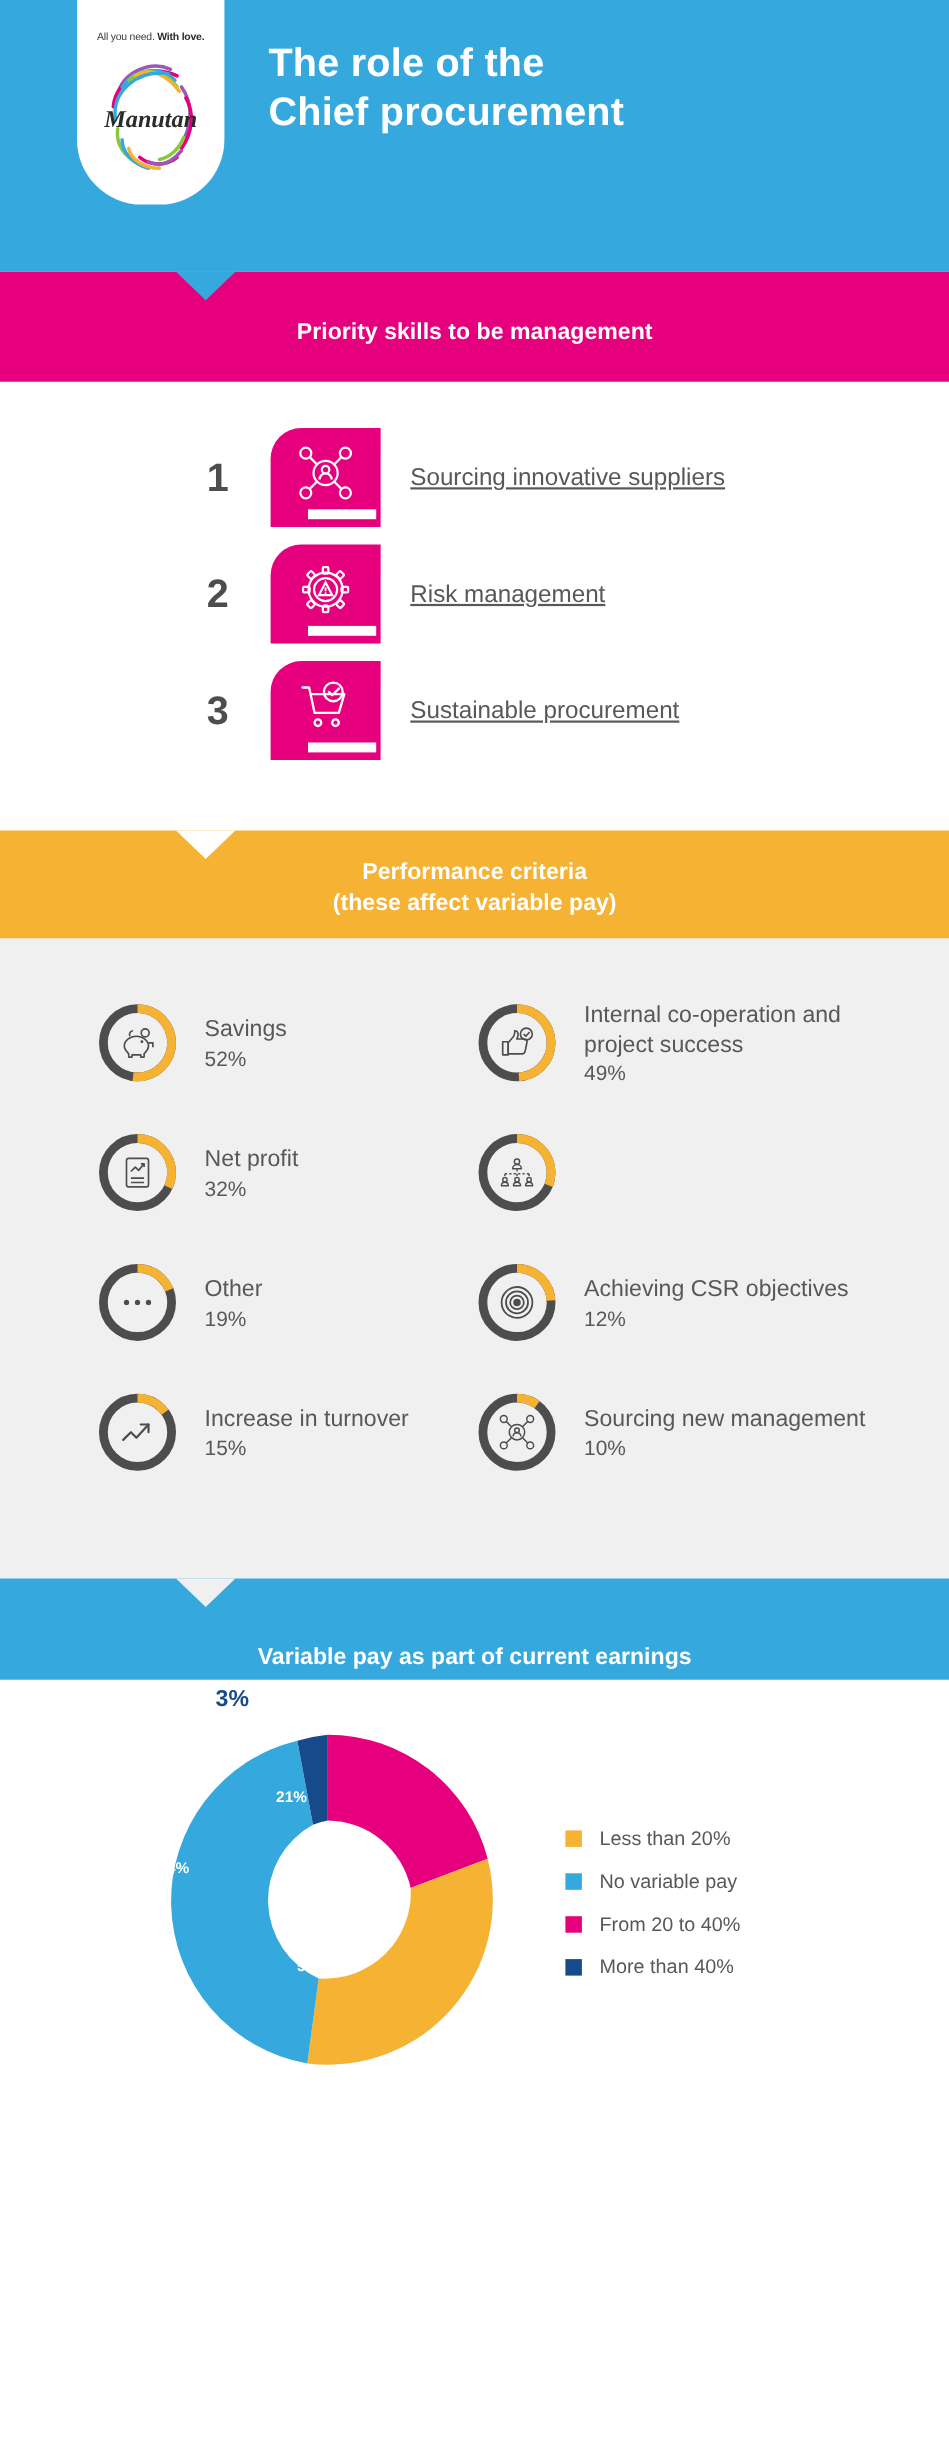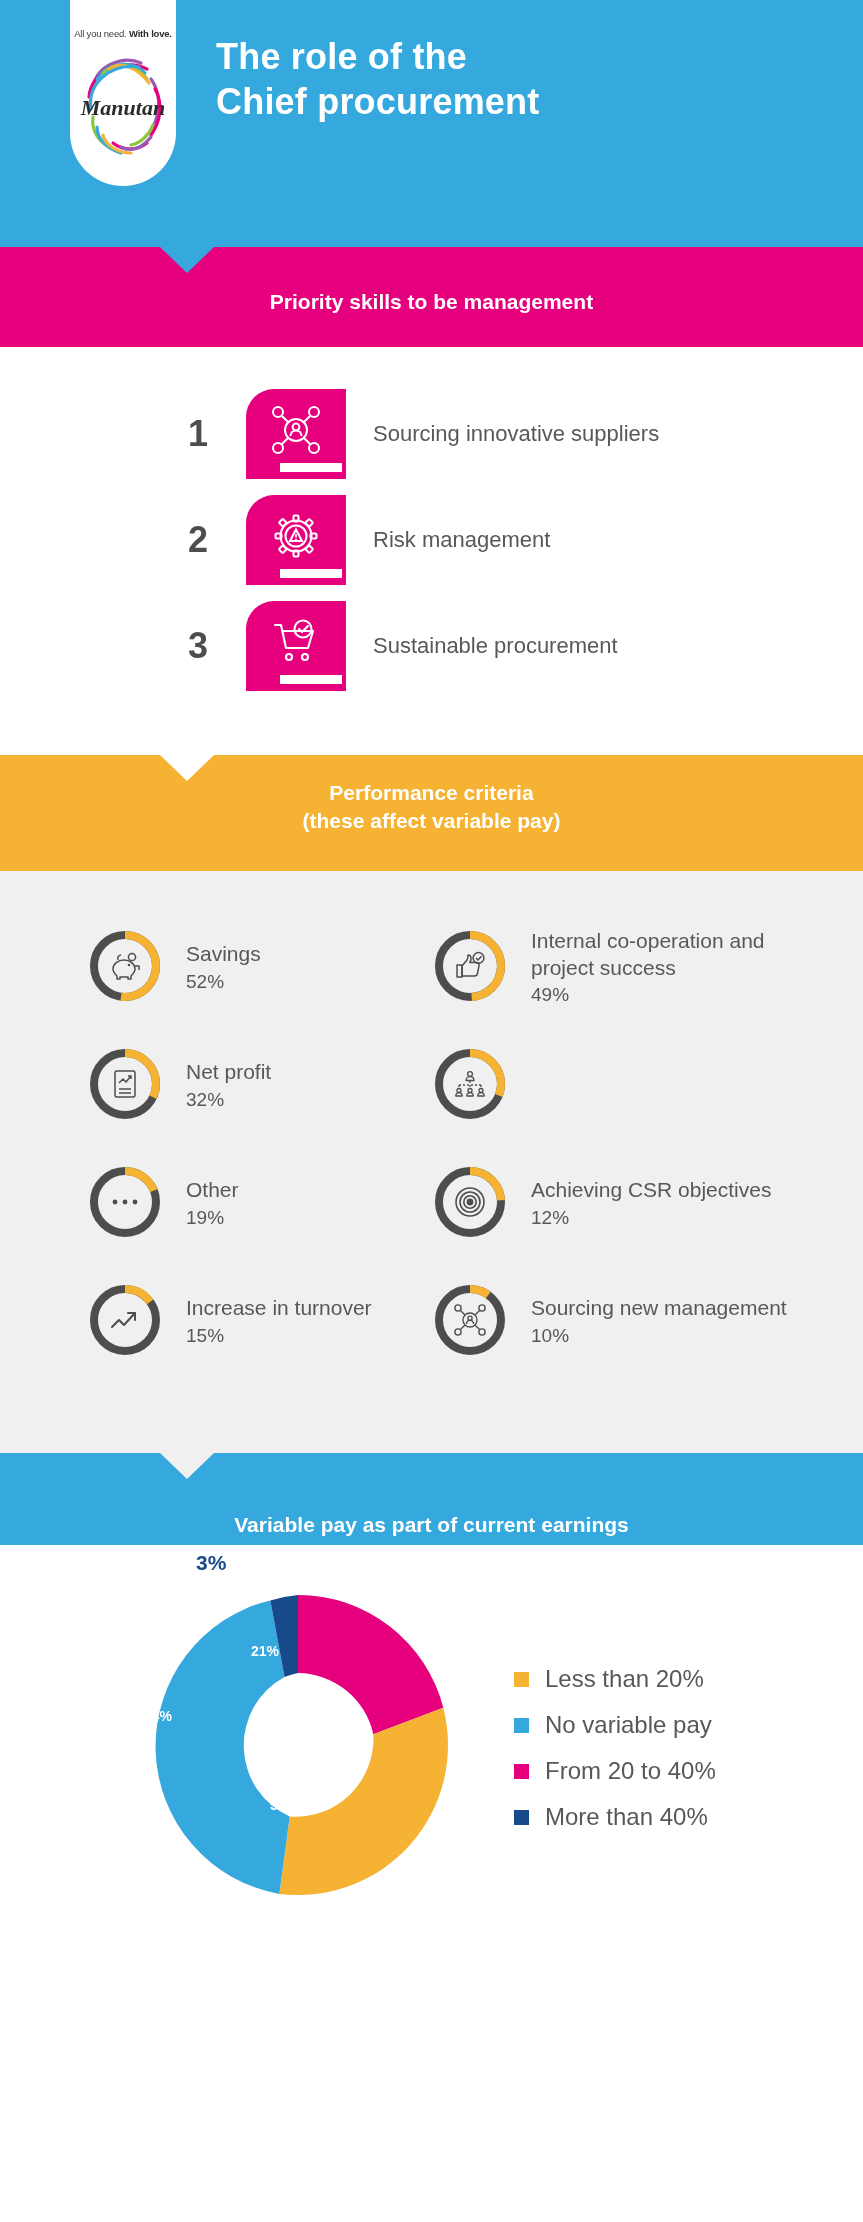--- a/index.html
+++ b/index.html
@@ -16,21 +16,21 @@
 
   
   .header {
     background: #35a8de;
     height: 247px;
     position: relative;
     display: flex;
     align-items: flex-start;
   }
   .logo-pin {
-    width: 106px;
+    width: 134px;
     height: 186px;
     background: #ffffff;
     border-radius: 0 0 59px 59px;
     margin-left: 70px;
     margin-top: 0;
     position: relative;
     display: flex;
     flex-direction: column;
     align-items: center;
     flex: 0 0 auto;
@@ -68,21 +68,21 @@
     top: 0;
     left: 160px;
     width: 0; height: 0;
     border-left: 27px solid transparent;
     border-right: 27px solid transparent;
   }
   .band-pink { background: #e6007e; height: 100px; }
   .band-pink .notch { border-top: 26px solid #35a8de; }
   .band-pink .band-text { font-size: 21px; padding-top: 43px; }
 
-  .band-orange { background: #f5b233; height: 116px; }
+  .band-orange { background: #f5b233; height: 98px; }
   .band-orange .notch { border-top: 26px solid #ffffff; }
   .band-orange .band-text { font-size: 21px; padding-top: 24px; line-height: 1.35; }
 
   .band-blue { background: #35a8de; height: 92px; }
   .band-blue .notch { border-top: 26px solid #f0f0f0; }
   .band-blue .band-text { font-size: 21px; padding-top: 60px; }
 
   
   .skills {
     background: #ffffff;
@@ -121,20 +121,21 @@
     height: 9px;
     background: #ffffff;
   }
   .skill-tile svg { display: block; margin-bottom: 8px; }
   .skill-label {
     margin-left: 27px;
     font-size: 22px;
     color: #57585a;
     line-height: 1.32;
     max-width: 330px;
+    text-decoration: underline;
   }
 
   
   .criteria {
     background: #f0f0f0;
     padding: 50px 0 60px 0;
   }
   .criteria-grid {
     display: flex;
     padding-left: 86px;
@@ -203,21 +204,21 @@
     display: flex;
     align-items: center;
     margin-bottom: 18px;
   }
   .legend-swatch {
     width: 15px; height: 15px;
     flex: 0 0 auto;
   }
   .legend-label {
     margin-left: 16px;
-    font-size: 24px;
+    font-size: 18px;
     color: #57585a;
   }
 </style>
 </head>
 <body>
 
 <div class="page">
 
   <div class="header">
     <div class="logo-pin">

